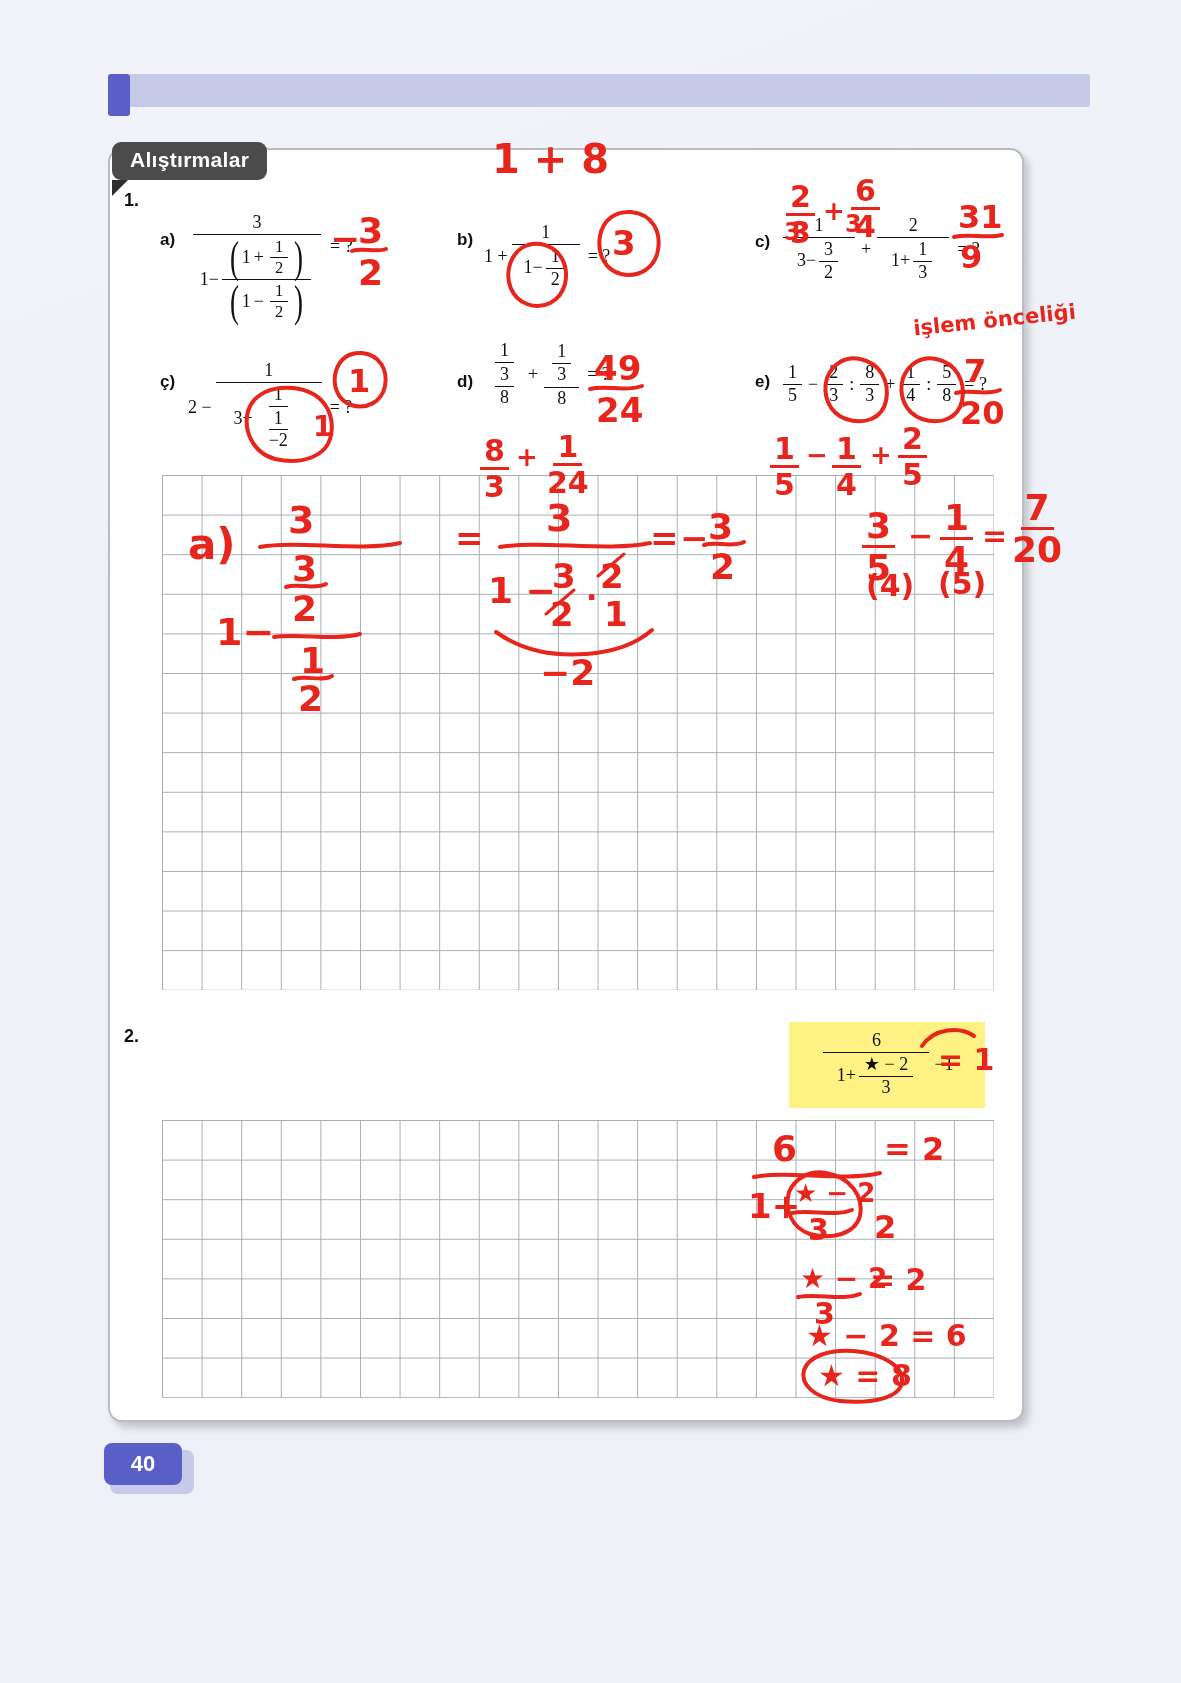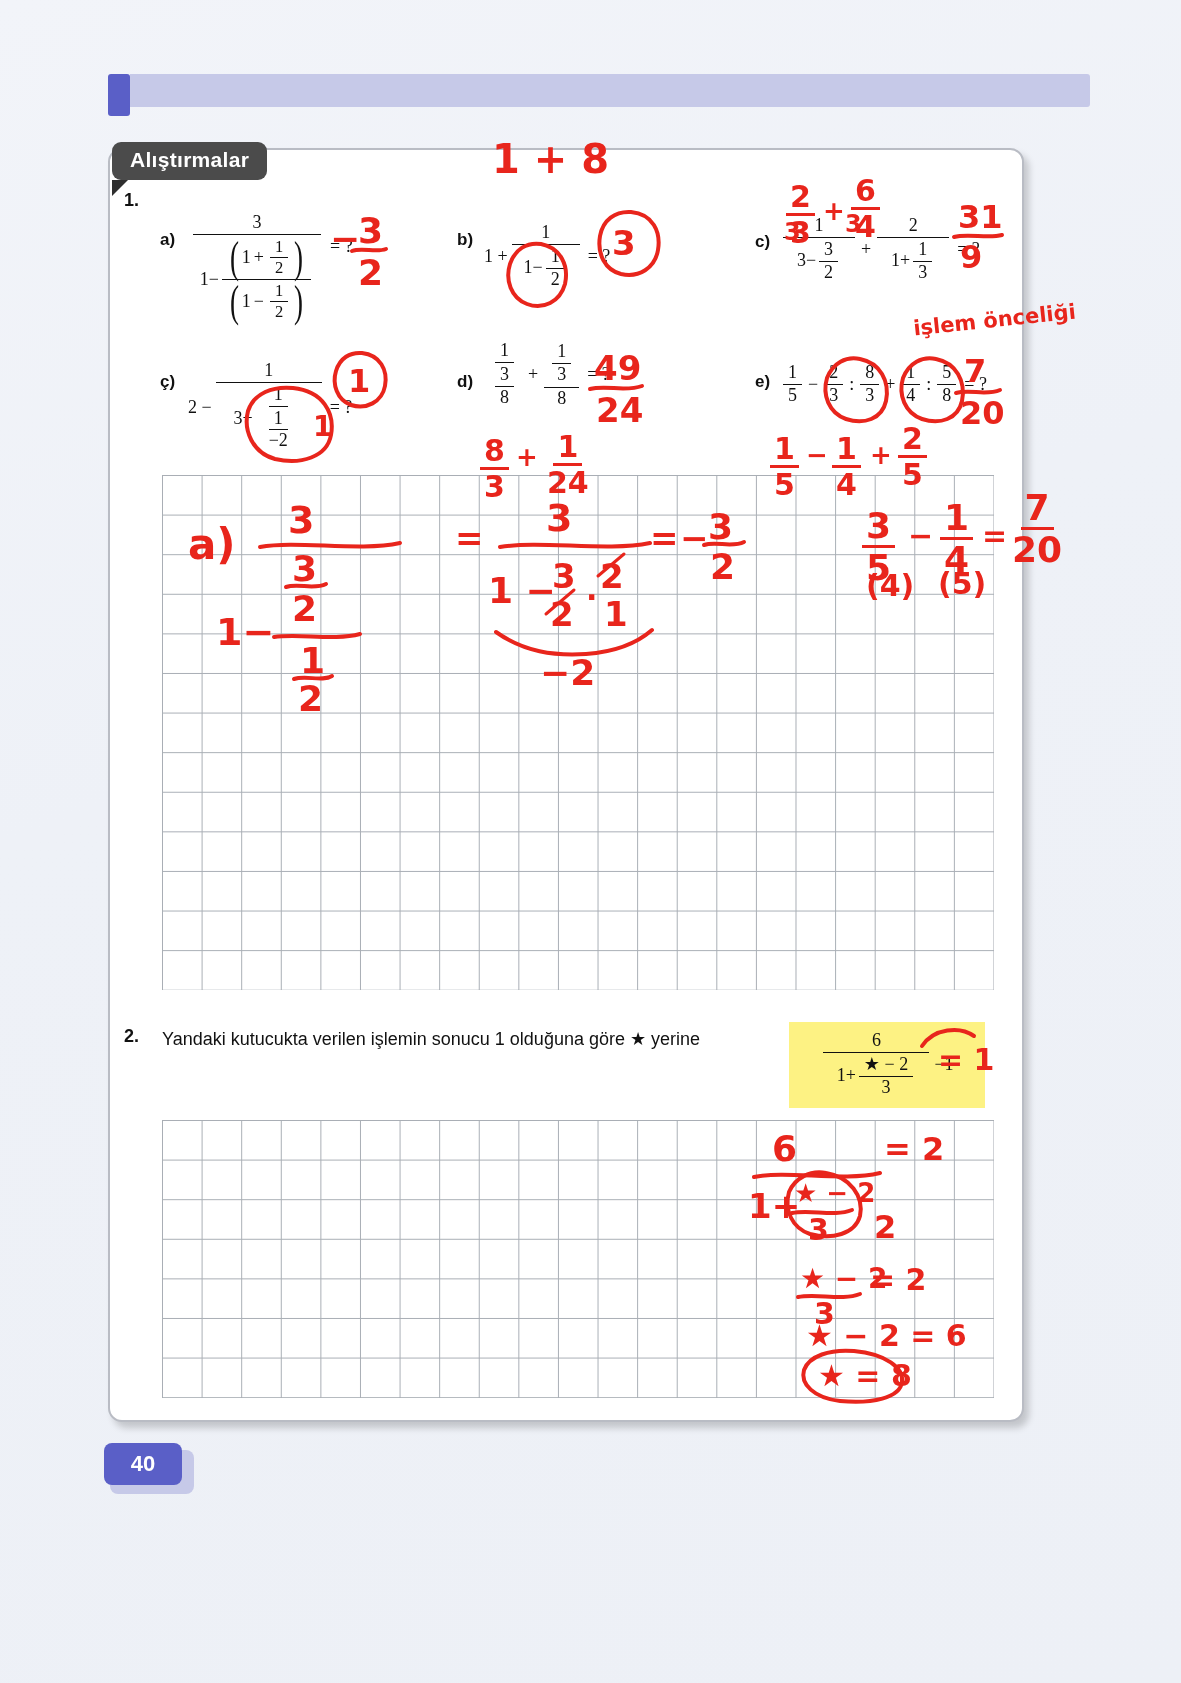--- a/index.html
+++ b/index.html
@@ -329,21 +329,20 @@
     <span class="frac">
         <span class="num">5</span>
         <span class="den">8</span>
       </span>
     <span style="margin-left:5px;">= ?</span>
   </div>
 
   <div class="grid" style="left:162px; top:475px; width:832px; height:515px;"></div>
 
   <div class="qnum" style="left:124px; top:1026px;">2.</div>
-  <div class="qtext" style="left:162px; top:1026px; width:600px;">Yandaki kutucukta verilen işlemin sonucu 1 olduğuna göre ★ yerine</div>
 
   <div class="yellowbox">
     <div class="math" style="position:relative; left:0; top:0;">
       <span class="frac">
         <span class="num" style="min-width:96px; text-align:center;">6</span>
         <span class="den" style="display:flex;align-items:center;justify-content:center;">
           <span>1</span>
           <span>+</span>
           <span class="frac">
             <span class="num">★ − 2</span>

